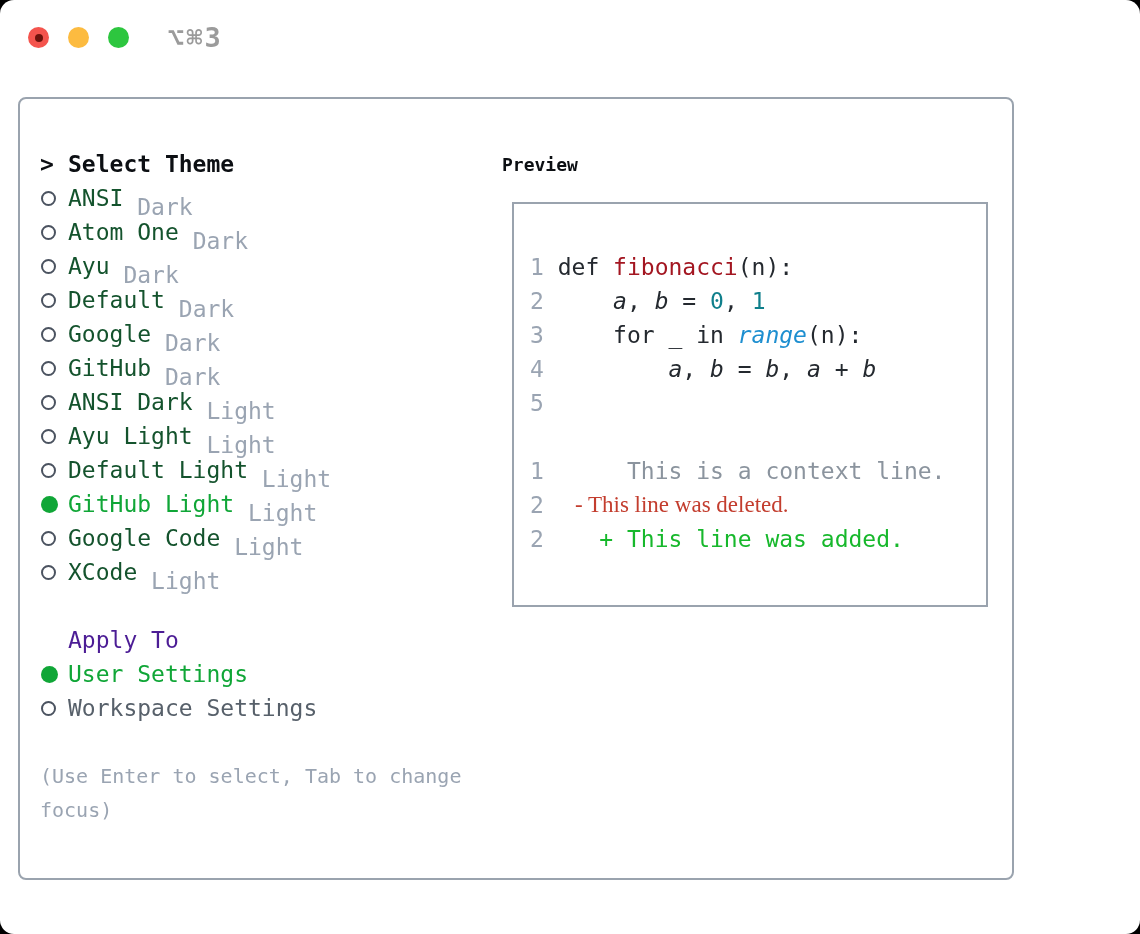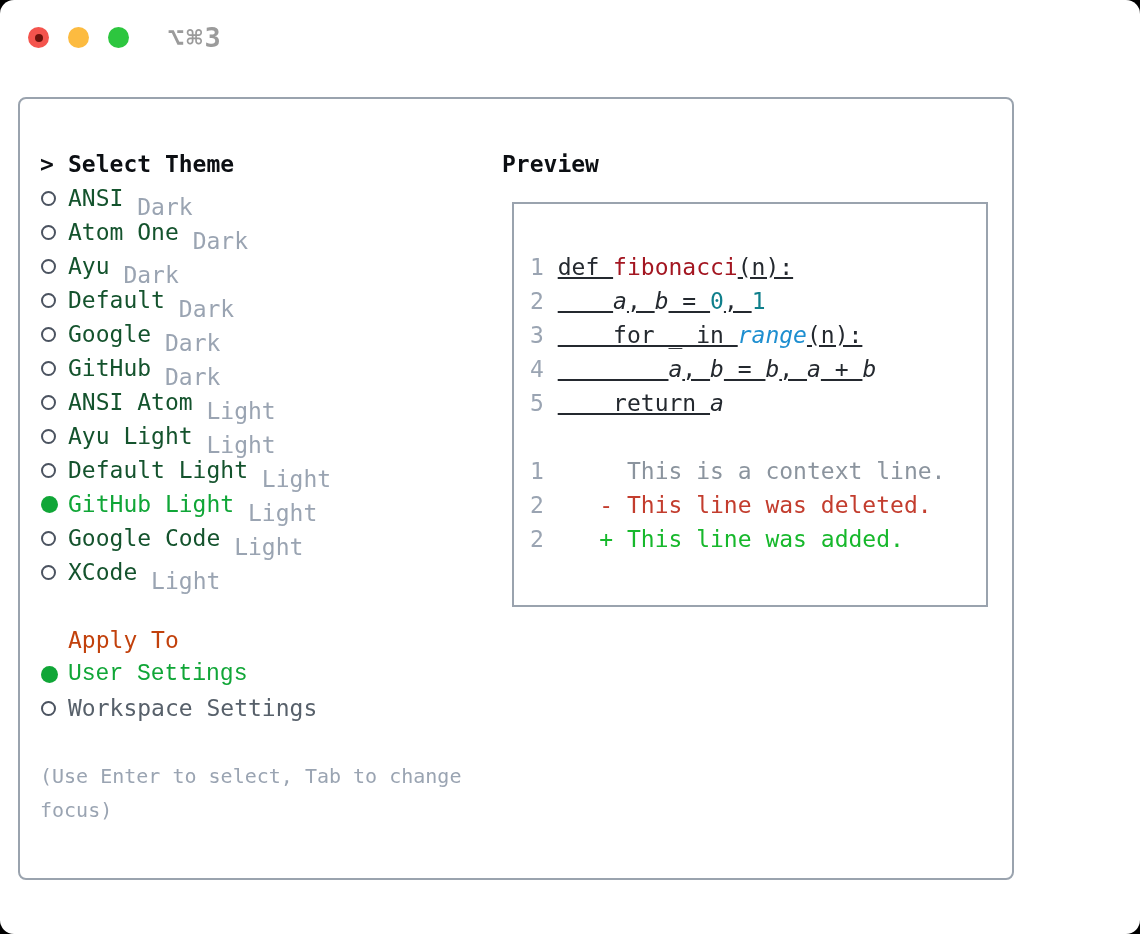--- a/index.html
+++ b/index.html
@@ -41,40 +41,40 @@
   .marker{width:28px;flex:0 0 28px;display:flex;align-items:center;font-size:23px;}
   .prompt{font-weight:bold;color:#0c0f13;}
   .left-col{position:absolute;left:20px;top:48px;font-size:23px;}
   .header-label{font-weight:bold;color:#0c0f13;}
   .radio{width:15px;height:15px;border-radius:50%;border:2px solid #4b5360;margin-left:1px;}
   .radio.selected{border:none;width:17px;height:17px;background:var(--sel-green);}
   .item-label{color:#14532d;}
   .item-tag{color:var(--muted);margin-left:1ch;margin-top:18px;}
   .theme-row{cursor:pointer;}
   .theme-row.selected .item-label{color:var(--sel-green);}
-  .apply-label{color:#c2410c;}
+  .apply-label{color:#4c1d95;}
   .apply-row .item-label{color:#57606a;}
-  .apply-row.selected .item-label{color:var(--sel-green);font-family:Liberation Mono, monospace;}
+  .apply-row.selected .item-label{color:var(--sel-green);}
   .hint{width:436px;font-size:20px;line-height:34px;color:var(--muted);
         white-space:normal;word-break:normal;}
   
   .preview-title{position:absolute;left:482px;top:48px;height:34px;display:flex;
-                 align-items:center;font-size:23px;font-weight:bold;color:#0c0f13;}
+                 align-items:center;font-size:18px;font-weight:bold;color:#0c0f13;}
   .preview-box{position:absolute;left:492px;top:103px;width:476px;height:405px;
                border:2px solid var(--border);background:#fff;
                padding:46px 0 0 16px;font-size:23px;}
   .gutter{flex:0 0 1ch;margin-right:1ch;color:var(--muted);}
   .code-text{white-space:pre;}
-  .tok-text{color:var(--text);text-decoration:underline;}
+  .tok-text{color:var(--text);}
   .tok-func{color:var(--func-red);}
   .tok-num{color:var(--num-teal);}
   .tok-builtin{color:var(--builtin-blue);font-style:italic;}
   .tok-var{color:var(--text);font-style:italic;}
   .diff-context{color:var(--context-gray);}
-  .diff-deleted{color:var(--deleted-red);}
+  .diff-deleted{color:var(--deleted-red);font-family:Liberation Serif, serif;}
   .diff-added{color:var(--added-green);text-align:right;}
 </style>
 </head>
 <body>
 
 <div class="window">
   <div class="titlebar">
     <span class="light red">
         <span class="dot"></span>
       </span>
@@ -89,21 +89,21 @@
         <span class="marker prompt">&gt;</span>
         <span class="header-label">Select Theme</span>
       </div>
       <div id="theme-list">
           <div class="row theme-row"><span class="marker"><span class="radio"></span></span><span class="item-label">ANSI</span><span class="item-tag">Dark</span></div>
           <div class="row theme-row"><span class="marker"><span class="radio"></span></span><span class="item-label">Atom One</span><span class="item-tag">Dark</span></div>
           <div class="row theme-row"><span class="marker"><span class="radio"></span></span><span class="item-label">Ayu</span><span class="item-tag">Dark</span></div>
           <div class="row theme-row"><span class="marker"><span class="radio"></span></span><span class="item-label">Default</span><span class="item-tag">Dark</span></div>
           <div class="row theme-row"><span class="marker"><span class="radio"></span></span><span class="item-label">Google</span><span class="item-tag">Dark</span></div>
           <div class="row theme-row"><span class="marker"><span class="radio"></span></span><span class="item-label">GitHub</span><span class="item-tag">Dark</span></div>
-          <div class="row theme-row"><span class="marker"><span class="radio"></span></span><span class="item-label">ANSI Atom</span><span class="item-tag">Light</span></div>
+          <div class="row theme-row"><span class="marker"><span class="radio"></span></span><span class="item-label">ANSI Dark</span><span class="item-tag">Light</span></div>
           <div class="row theme-row"><span class="marker"><span class="radio"></span></span><span class="item-label">Ayu Light</span><span class="item-tag">Light</span></div>
           <div class="row theme-row"><span class="marker"><span class="radio"></span></span><span class="item-label">Default Light</span><span class="item-tag">Light</span></div>
           <div class="row theme-row selected"><span class="marker"><span class="radio selected"></span></span><span class="item-label">GitHub Light</span><span class="item-tag">Light</span></div>
           <div class="row theme-row"><span class="marker"><span class="radio"></span></span><span class="item-label">Google Code</span><span class="item-tag">Light</span></div>
           <div class="row theme-row"><span class="marker"><span class="radio"></span></span><span class="item-label">XCode</span><span class="item-tag">Light</span></div>
         </div>
       <div class="row blank"></div>
       <div class="row">
         <span class="marker"></span>
         <span class="apply-label">Apply To</span>
@@ -116,21 +116,21 @@
       <div class="hint">(Use Enter to select, Tab to change focus)</div>
     </div>
 
     <div class="preview-title">Preview</div>
     <div class="preview-box">
       <div id="code-lines">
           <div class="row"><span class="gutter">1</span><span class="code-text"><span class="tok-text">def </span><span class="tok-func">fibonacci</span><span class="tok-text">(n):</span></span></div>
           <div class="row"><span class="gutter">2</span><span class="code-text"><span class="tok-text">    </span><span class="tok-var">a</span><span class="tok-text">, </span><span class="tok-var">b</span><span class="tok-text"> = </span><span class="tok-num">0</span><span class="tok-text">, </span><span class="tok-num">1</span></span></div>
           <div class="row"><span class="gutter">3</span><span class="code-text"><span class="tok-text">    for _ in </span><span class="tok-builtin">range</span><span class="tok-text">(n):</span></span></div>
           <div class="row"><span class="gutter">4</span><span class="code-text"><span class="tok-text">        </span><span class="tok-var">a</span><span class="tok-text">, </span><span class="tok-var">b</span><span class="tok-text"> = </span><span class="tok-var">b</span><span class="tok-text">, </span><span class="tok-var">a</span><span class="tok-text"> + </span><span class="tok-var">b</span></span></div>
-          <div class="row"><span class="gutter">5</span><span class="code-text"><span class="tok-text">    return </span><span class="tok-var">a</span></span></div>
+          <div class="row"><span class="gutter">5</span></div>
         </div>
       <div class="row blank"></div>
       <div id="diff-lines">
           <div class="row"><span class="gutter">1</span><span class="code-text diff-context">     This is a context line.</span></div>
           <div class="row"><span class="gutter">2</span><span class="code-text diff-deleted">   - This line was deleted.</span></div>
           <div class="row"><span class="gutter">2</span><span class="code-text diff-added">   + This line was added.</span></div>
         </div>
     </div>
   </div>
 </div>

